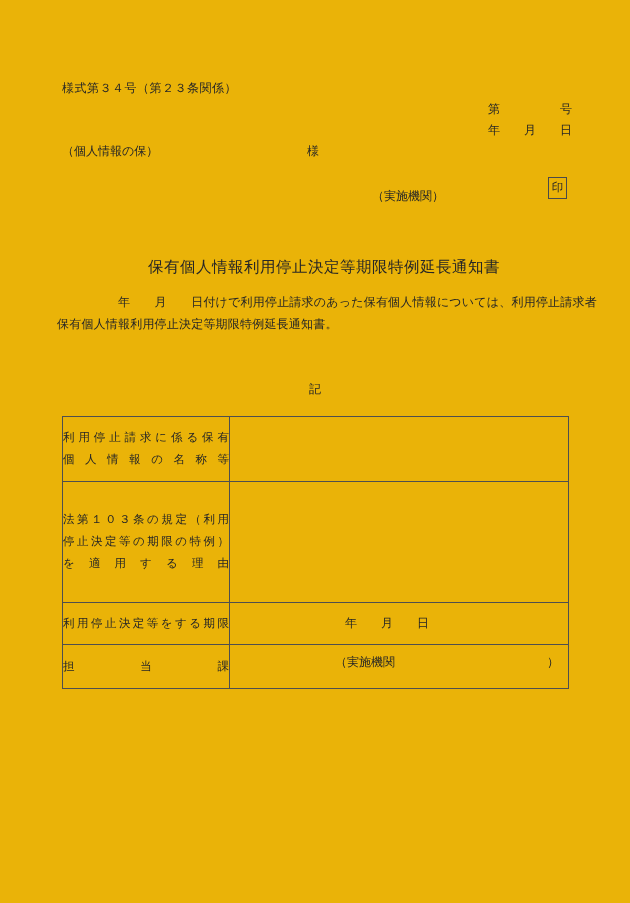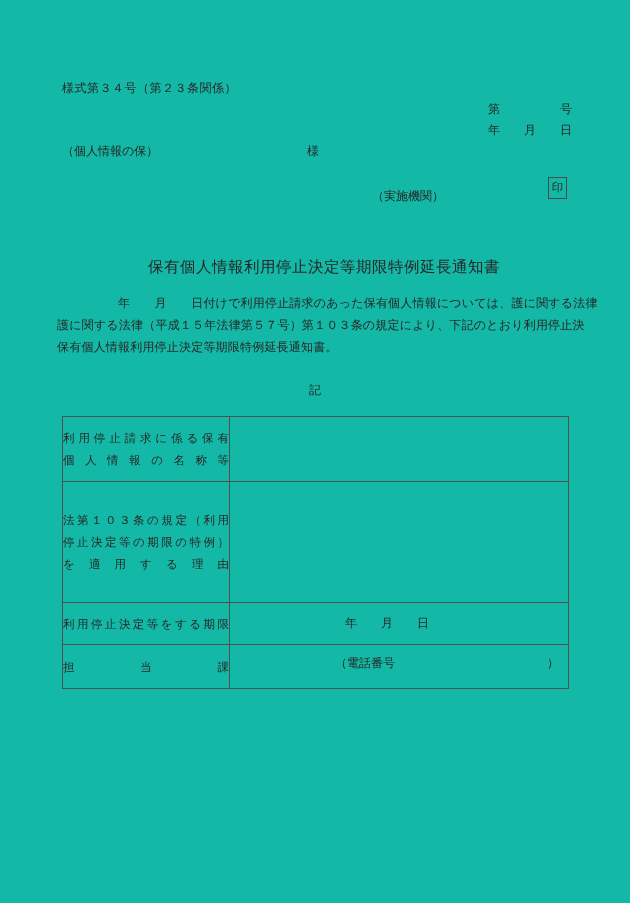--- a/index.html
+++ b/index.html
@@ -1,19 +1,19 @@
 <!DOCTYPE html>
 <html><head>
 <meta charset="utf-8">
 <style>
   html,body { margin:0; padding:0; background:#e8e8e8; }
   .page {
     position:relative; width:630px; height:903px; margin:0 auto;
-    background:#14b8a6; color:#262626;
-    font-family:Liberation Sans, sans-serif;
+    background:#eab308; color:#262626;
+    font-family:Liberation Mono, monospace;
     font-size:12px; overflow:hidden;
   }
   .pre { white-space:pre; }
 
   .form-number { position:absolute; left:62px; top:80px; letter-spacing:0.5px; }
   .doc-number  { position:absolute; right:58px; top:101px; white-space:pre;text-align:center; }
   .date-line   { position:absolute; right:58px; top:122px; white-space:pre; }
 
   .addressee { position:absolute; left:62px; top:143px; width:320px; }
   .addressee .sama { position:absolute; left:245px; top:0; }
@@ -71,22 +71,21 @@
   </div>
 
   <div class="issuer">（実施機関）</div>
   <div class="seal-box">
     <span>印</span>
   </div>
 
   <h1 class="title">保有個人情報利用停止決定等期限特例延長通知書</h1>
 
   <div class="body-text">
-    <div>　　　　　年　　月　　日付けで利用停止請求のあった保有個人情報については、護に関する法律</div>
-    <div>護に関する法律（平成１５年法律第５７号）第１０３条の規定により、下記のとおり利用停止決</div>
+    <div>　　　　　年　　月　　日付けで利用停止請求のあった保有個人情報については、利用停止請求者</div>
     <div>保有個人情報利用停止決定等期限特例延長通知書。</div>
   </div>
 
   <div class="ki">記</div>
 
   <table class="form-table">
     <colgroup>
         <col class="col-label">
         <col class="col-value">
       </colgroup>
@@ -185,21 +184,21 @@
     <tr class="row-4">
       <td class="label-cell">
         <div class="label-line" data-justify="true">
               <span>担</span>
               <span>当</span>
               <span>課</span>
             </div>
       </td>
       <td class="phone-cell">
         <div class="phone-line">
-          <span>（電話番号</span>
+          <span>（実施機関</span>
           <span>）</span>
         </div>
       </td>
     </tr>
   </tbody>
     </table>
 
 </div>
 
 </body></html>

